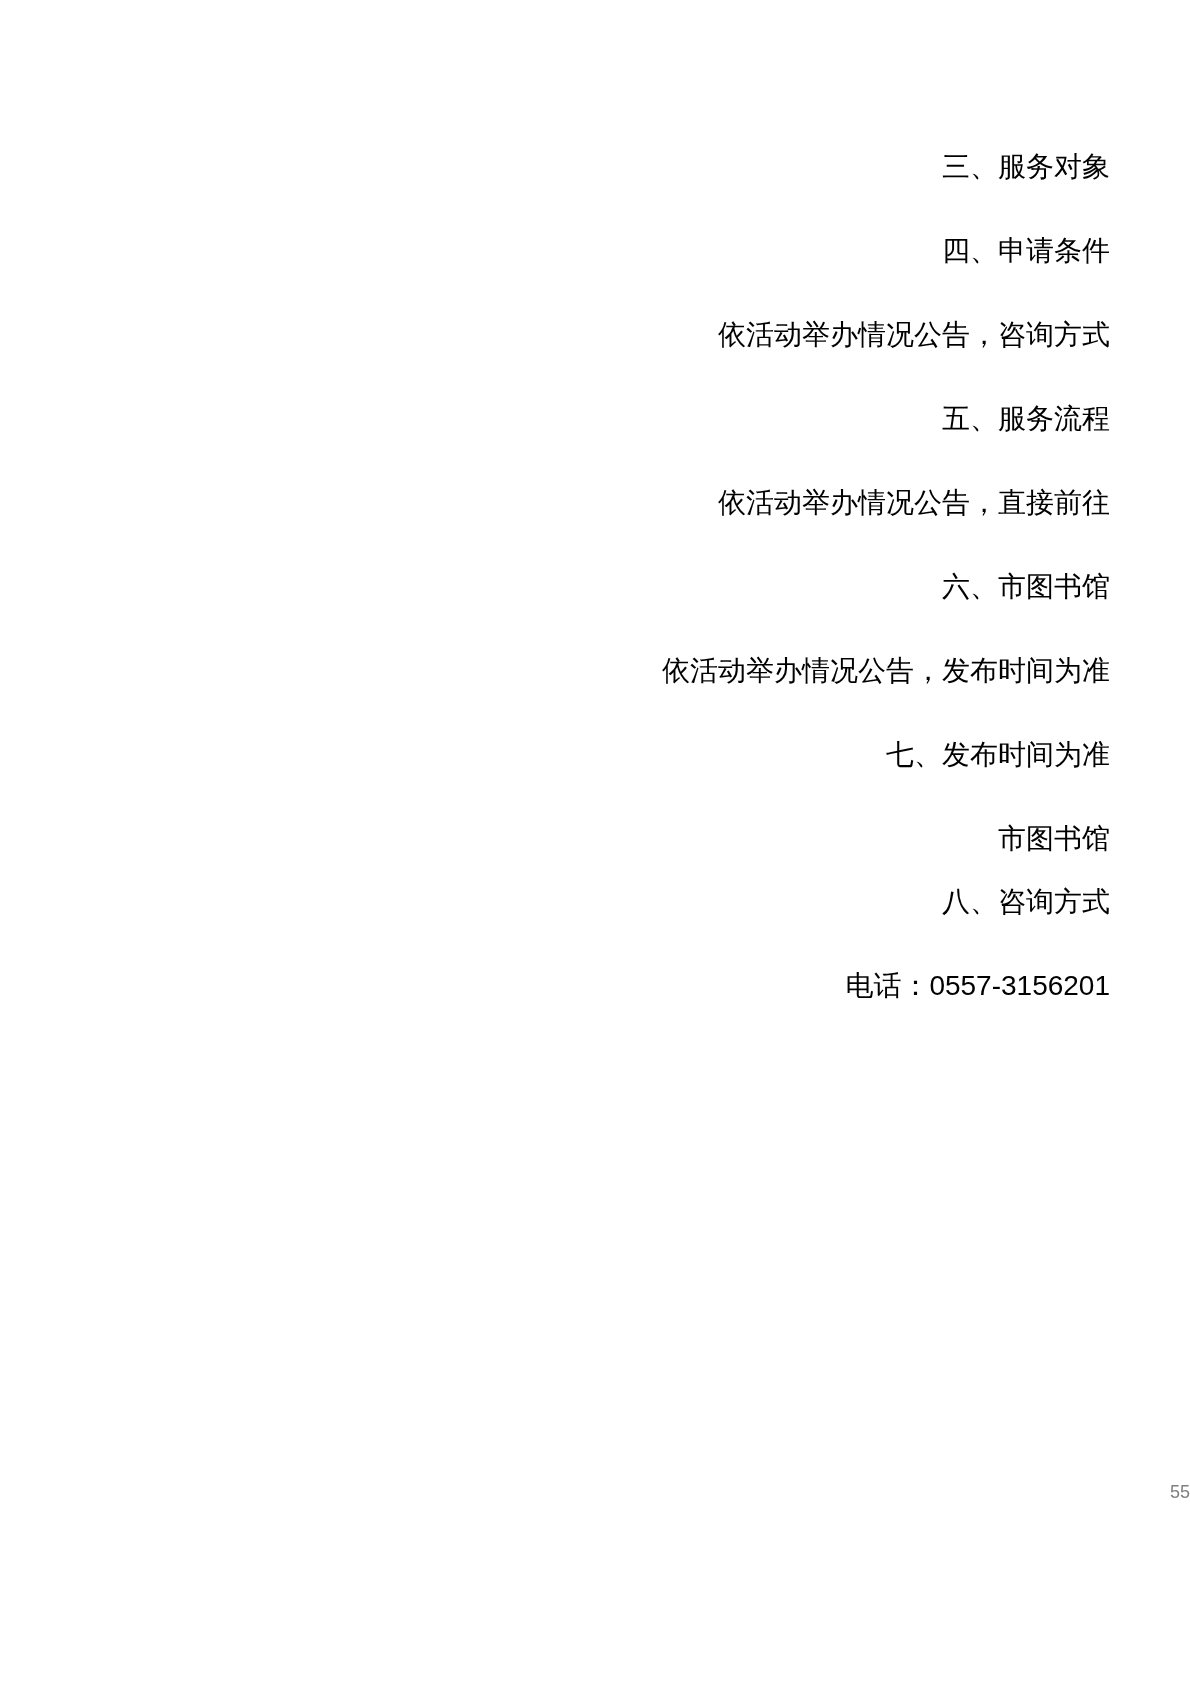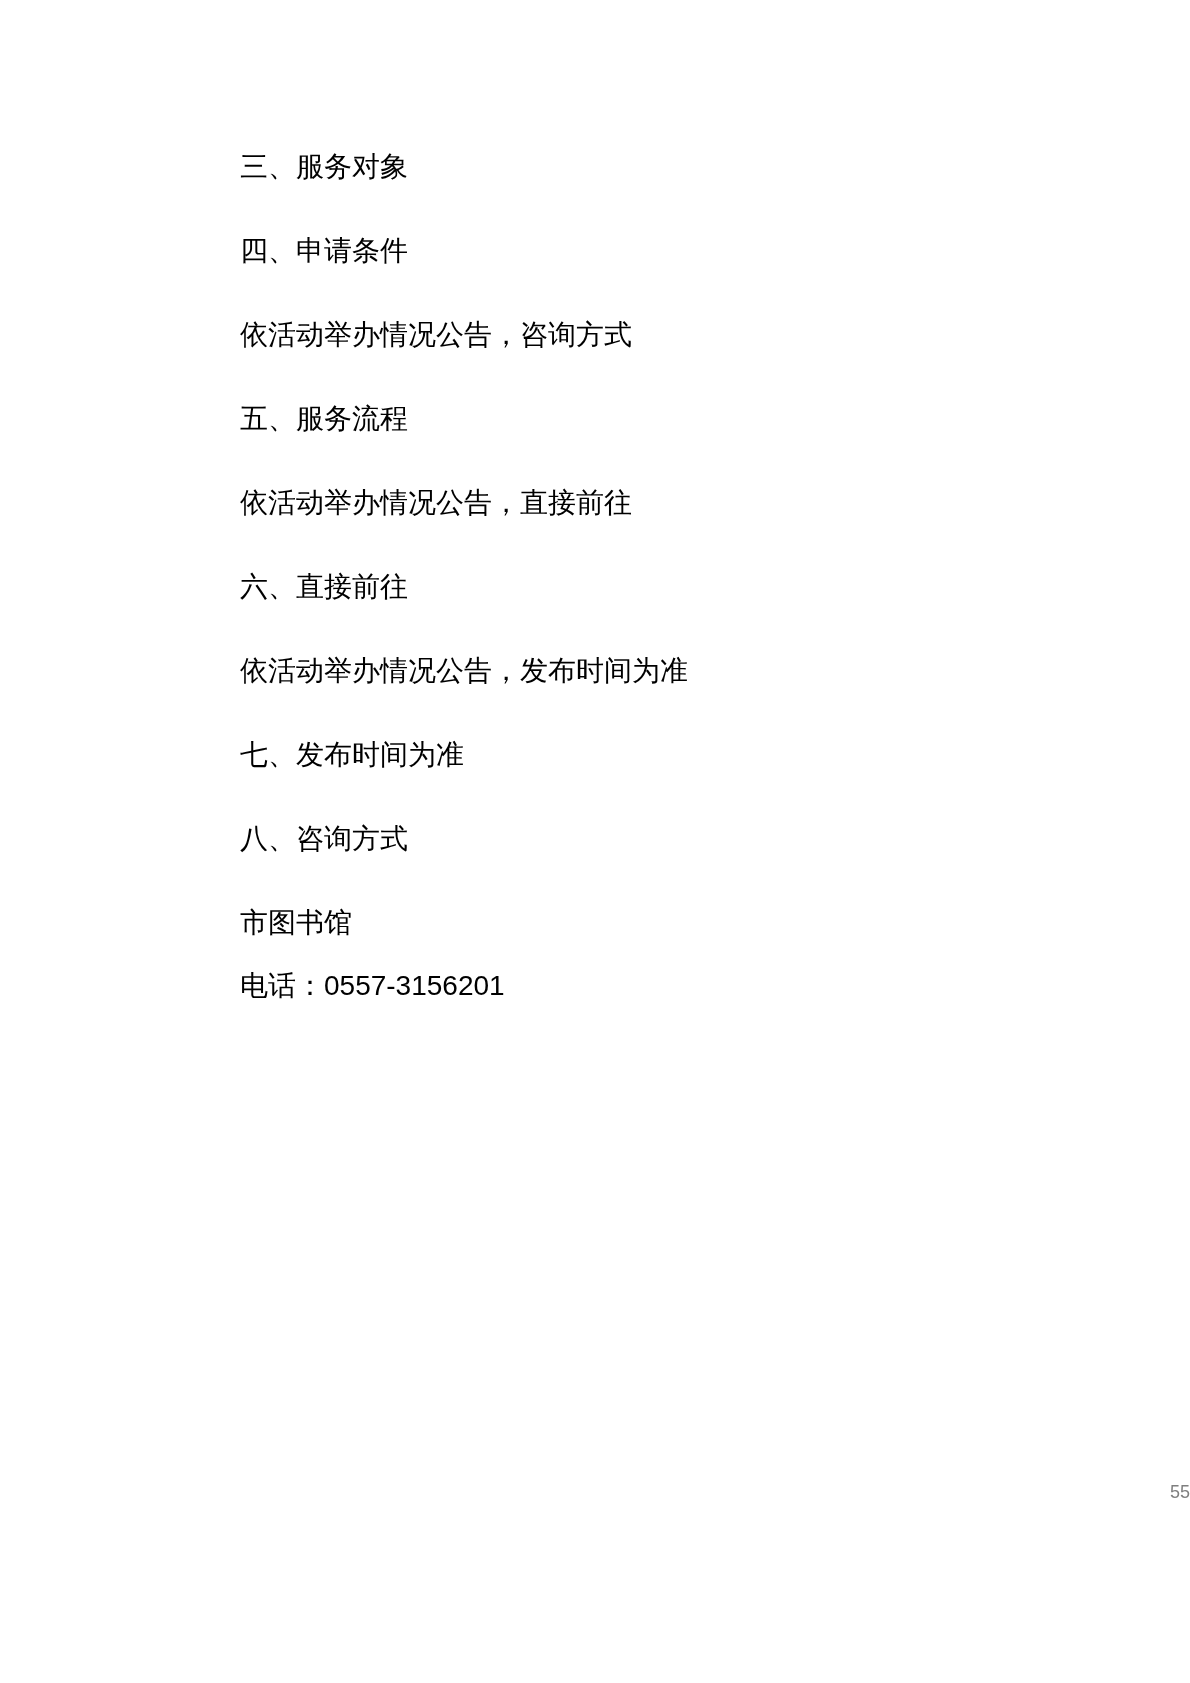--- a/index.html
+++ b/index.html
@@ -11,23 +11,24 @@
     position: relative;
     width: 1190px;
     height: 1683px;
     background: #ffffff;
     font-family: "Liberation Sans", sans-serif;
     color: #000000;
     overflow: hidden;
   }
   .content {
     position: absolute;
-    left: 240px;
+    left: 224px;
     top: 150px;
     right: 80px;
+    text-align: right;
   }
   .doc-line {
     margin: 0 0 50px 0;
     font-size: 28px;
     line-height: 34px;
     font-weight: 400;
     white-space: pre-wrap;
   }
   .doc-line.tight {
     margin-bottom: 29px;
@@ -53,25 +54,25 @@
   <div class="content">
 
     <p class="doc-line">三、服务对象</p>
 
     <p class="doc-line">四、申请条件</p>
     <p class="doc-line">依活动举办情况公告，咨询方式</p>
 
     <p class="doc-line">五、服务流程</p>
     <p class="doc-line">依活动举办情况公告，直接前往</p>
 
-    <p class="doc-line">六、直接前往</p>
+    <p class="doc-line">六、市图书馆</p>
     <p class="doc-line">依活动举办情况公告，发布时间为准</p>
 
     <p class="doc-line">七、发布时间为准</p>
 
+    <p class="doc-line tight">市图书馆</p>
     <p class="doc-line">八、咨询方式</p>
-    <p class="doc-line tight">市图书馆</p>
     <p class="doc-line last">电话：0557-3156201</p>
 
   </div>
 
   <div class="page-number">55</div>
 </div>
 
 </body></html>

